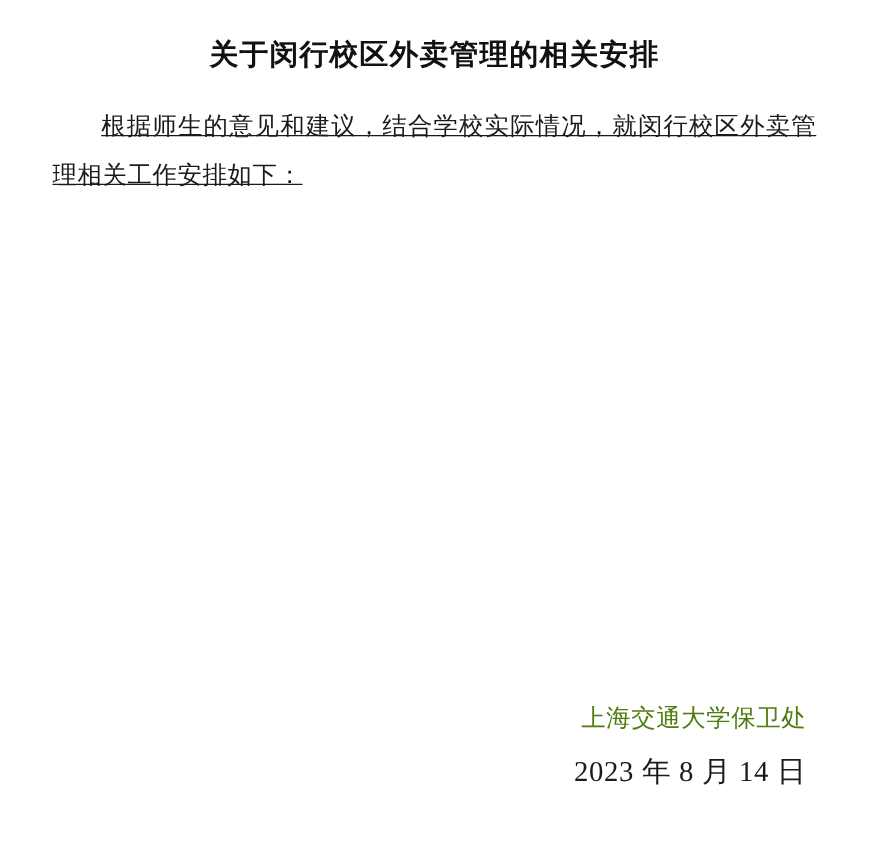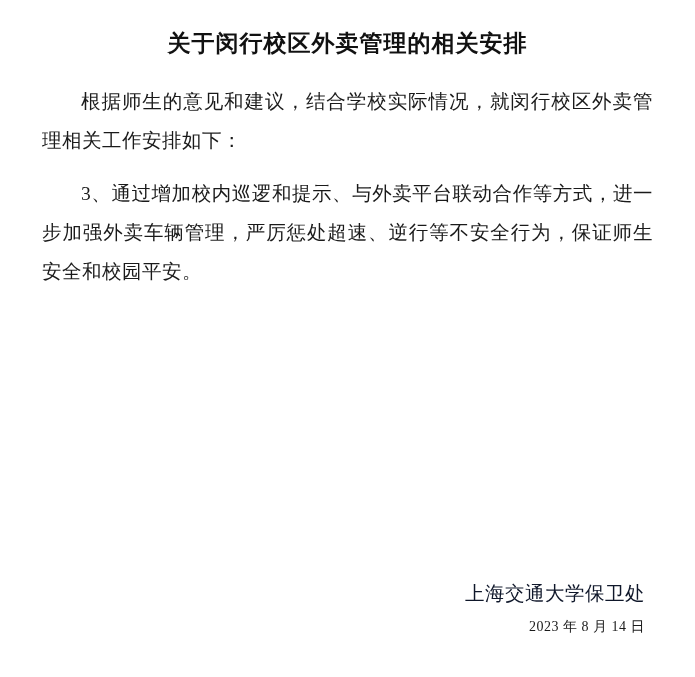--- a/index.html
+++ b/index.html
@@ -27,20 +27,21 @@
     text-align: center;
     font-size: 23px;
     font-weight: bold;
     letter-spacing: 1px;
     margin: 10px 0 22px 0;
     line-height: 1.4;
     color: #111111;
   }
   .body-block {
     flex: 0 0 auto;
+    text-decoration: underline;
   }
   .para {
     font-size: 19.5px;
     line-height: 2.0;
     text-align: justify;
     text-justify: inter-ideograph;
     text-indent: 2em;
     margin: 0 0 14px 0;
     letter-spacing: 0.5px;
     color: #1a1a1a;
@@ -48,40 +49,39 @@
   .signature-block {
     margin-top: auto;
     padding-bottom: 26px;
     text-align: right;
   }
   .sign-line {
     font-size: 19.5px;
     line-height: 2.0;
     letter-spacing: 0.5px;
     padding-right: 8px;
-    color: #0f172a;
+    color: #4d7c0f;
   }
   .sign-date {
-    font-size: 14px;
+    font-size: 23px;
     line-height: 2.0;
     letter-spacing: 0.5px;
     padding-right: 8px;
     color: #1a1a1a;
   }
 </style>
 </head>
 <body>
 
 <div class="page">
 
   <h1 class="doc-title">关于闵行校区外卖管理的相关安排</h1>
 
   <div class="body-block">
     <p class="para">根据师生的意见和建议，结合学校实际情况，就闵行校区外卖管理相关工作安排如下：</p>
-    <p class="para">3、通过增加校内巡逻和提示、与外卖平台联动合作等方式，进一步加强外卖车辆管理，严厉惩处超速、逆行等不安全行为，保证师生安全和校园平安。</p>
   </div>
 
   <div class="signature-block">
     <div class="sign-line">上海交通大学保卫处</div>
     <div class="sign-date">2023 年 8 月 14 日</div>
   </div>
 
 </div>
 
 </body></html>

